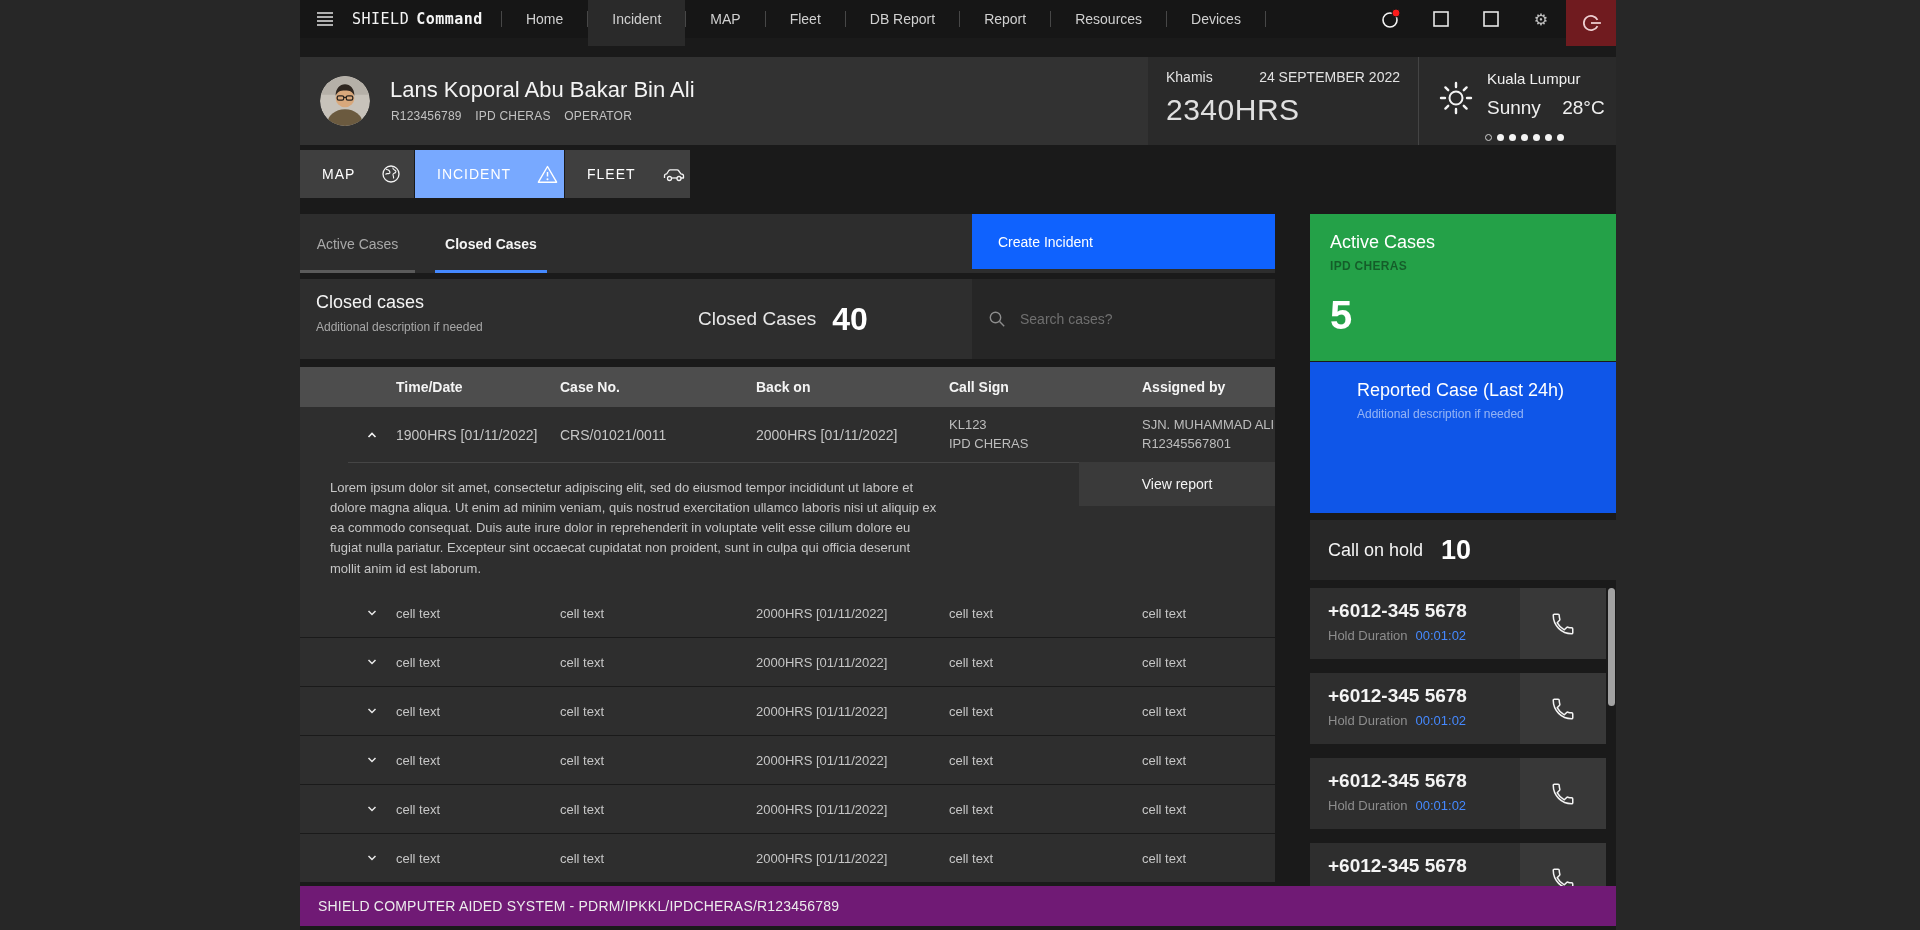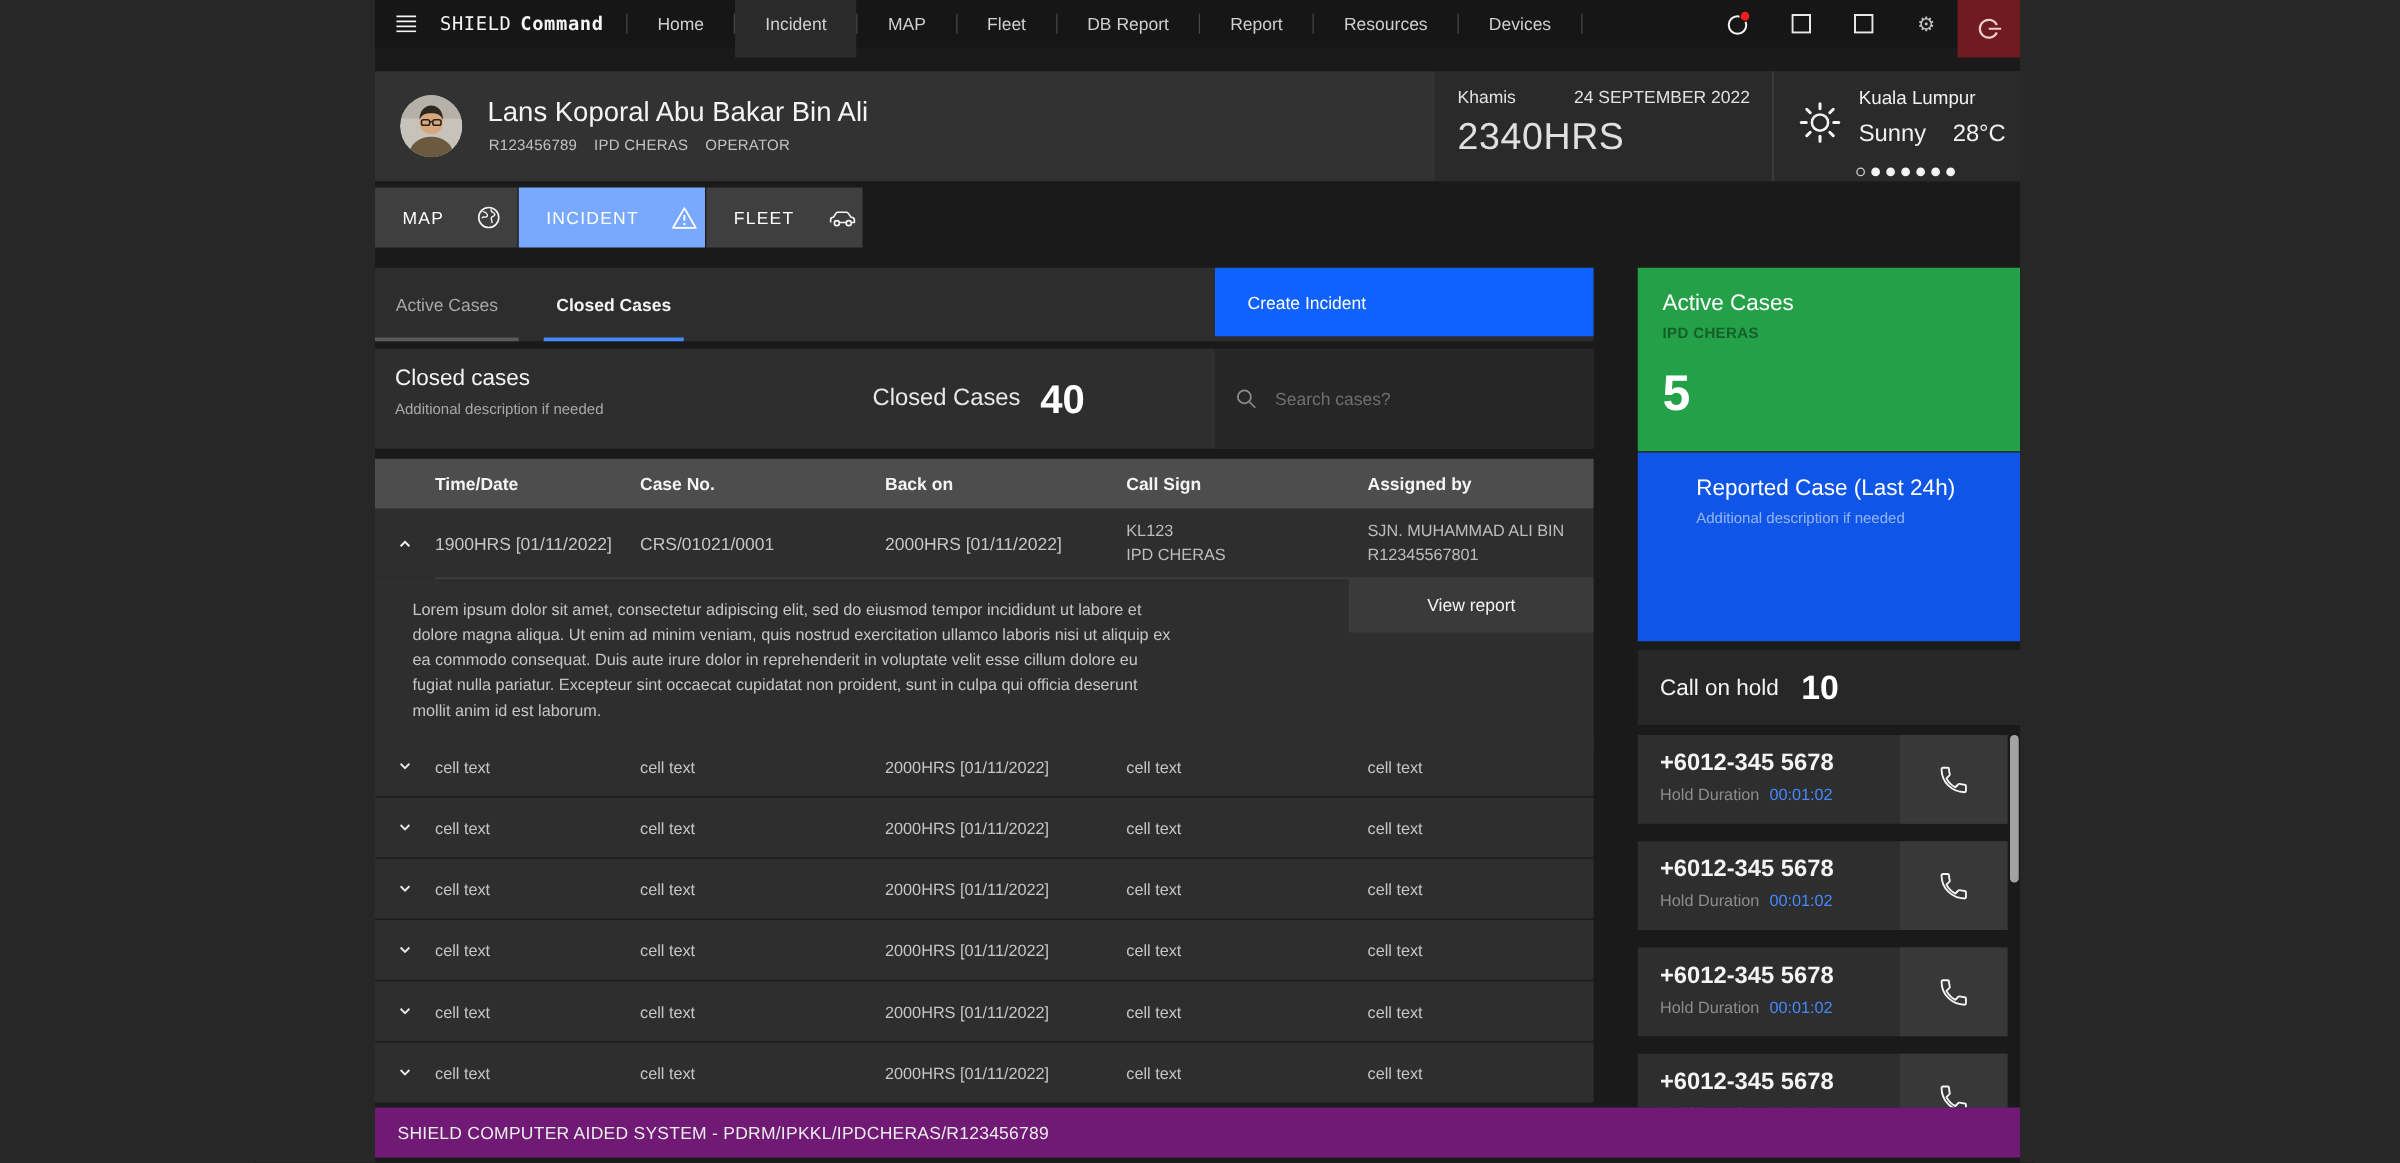--- a/index.html
+++ b/index.html
@@ -61,21 +61,21 @@
   .hb-title{position:absolute;left:16px;top:13px;font-size:18px;color:#f4f4f4;}
   .hb-sub{position:absolute;left:16px;top:41px;font-size:12px;color:#a8a8a8;}
   .hb-count{position:absolute;left:398px;top:0;height:80px;display:flex;align-items:center;gap:16px;}
   .hb-count .lab{font-size:19px;color:#e8e8e8;}
   .hb-count .num{font-size:32px;font-weight:bold;color:#fff;}
   .searchbox{position:absolute;left:672px;top:0;width:303px;height:80px;background:#262626;display:flex;align-items:center;padding-left:16px;box-sizing:border-box;}
   .searchbox input{background:transparent;border:none;outline:none;color:#c6c6c6;font-size:14px;margin-left:12px;width:220px;font-family:inherit;}
   .searchbox input::placeholder{color:#6f6f6f;}
 
   .thead{position:absolute;left:0;top:153px;width:975px;height:40px;background:#4d4d4d;color:#f4f4f4;font-size:14px;font-weight:bold;}
-  .trow{display:grid;grid-template-columns:48px 164px 196px 193px 193px 179px;align-items:center;height:100%;}
+  .trow{display:grid;grid-template-columns:48px 164px 196px 193px 193px 179px;align-items:center;height:100%;padding-left:48px;}
   .tc{padding-right:10px;}
   .exp-row{position:absolute;left:0;top:193px;width:975px;height:55px;background:#2e2e2e;color:#c6c6c6;font-size:14px;cursor:pointer;}
   .two-line{font-size:13px;line-height:1.4;color:#bdbdbd;}
   .chev{display:flex;align-items:center;justify-content:center;cursor:pointer;}
   .exp-detail{position:absolute;left:0;top:248px;width:975px;height:138px;background:#2e2e2e;}
   .exp-detail::before{content:"";position:absolute;left:48px;right:0;top:0;height:1px;background:#454545;}
   .lorem{position:absolute;left:30px;top:16px;width:608px;font-size:13px;line-height:1.55;color:#c6c6c6;}
   .viewreport{position:absolute;right:0;top:0;width:196px;height:44px;background:#3a3a3a;border:none;color:#f4f4f4;
     font-size:14px;cursor:pointer;font-family:inherit;}
   .rows{position:absolute;left:0;top:375px;width:975px;}
@@ -332,21 +332,21 @@
     </div>
 
     <div class="exp-row">
       <div class="trow">
         <div class="chev">
           <svg width="14" height="14" viewBox="0 0 14 14">
               <polyline points="3.5,9 7,5.5 10.5,9" fill="none" stroke="#f4f4f4" stroke-width="1.6"></polyline>
             </svg>
         </div>
         <div class="tc">1900HRS [01/11/2022]</div>
-        <div class="tc">CRS/01021/0001</div>
+        <div class="tc">CRS/01021/0011</div>
         <div class="tc">2000HRS [01/11/2022]</div>
         <div class="tc two-line">
           <div>KL123</div>
           <div>IPD CHERAS</div>
         </div>
         <div class="tc two-line">
           <div>SJN. MUHAMMAD ALI BIN</div>
           <div>R12345567801</div>
         </div>
       </div>

